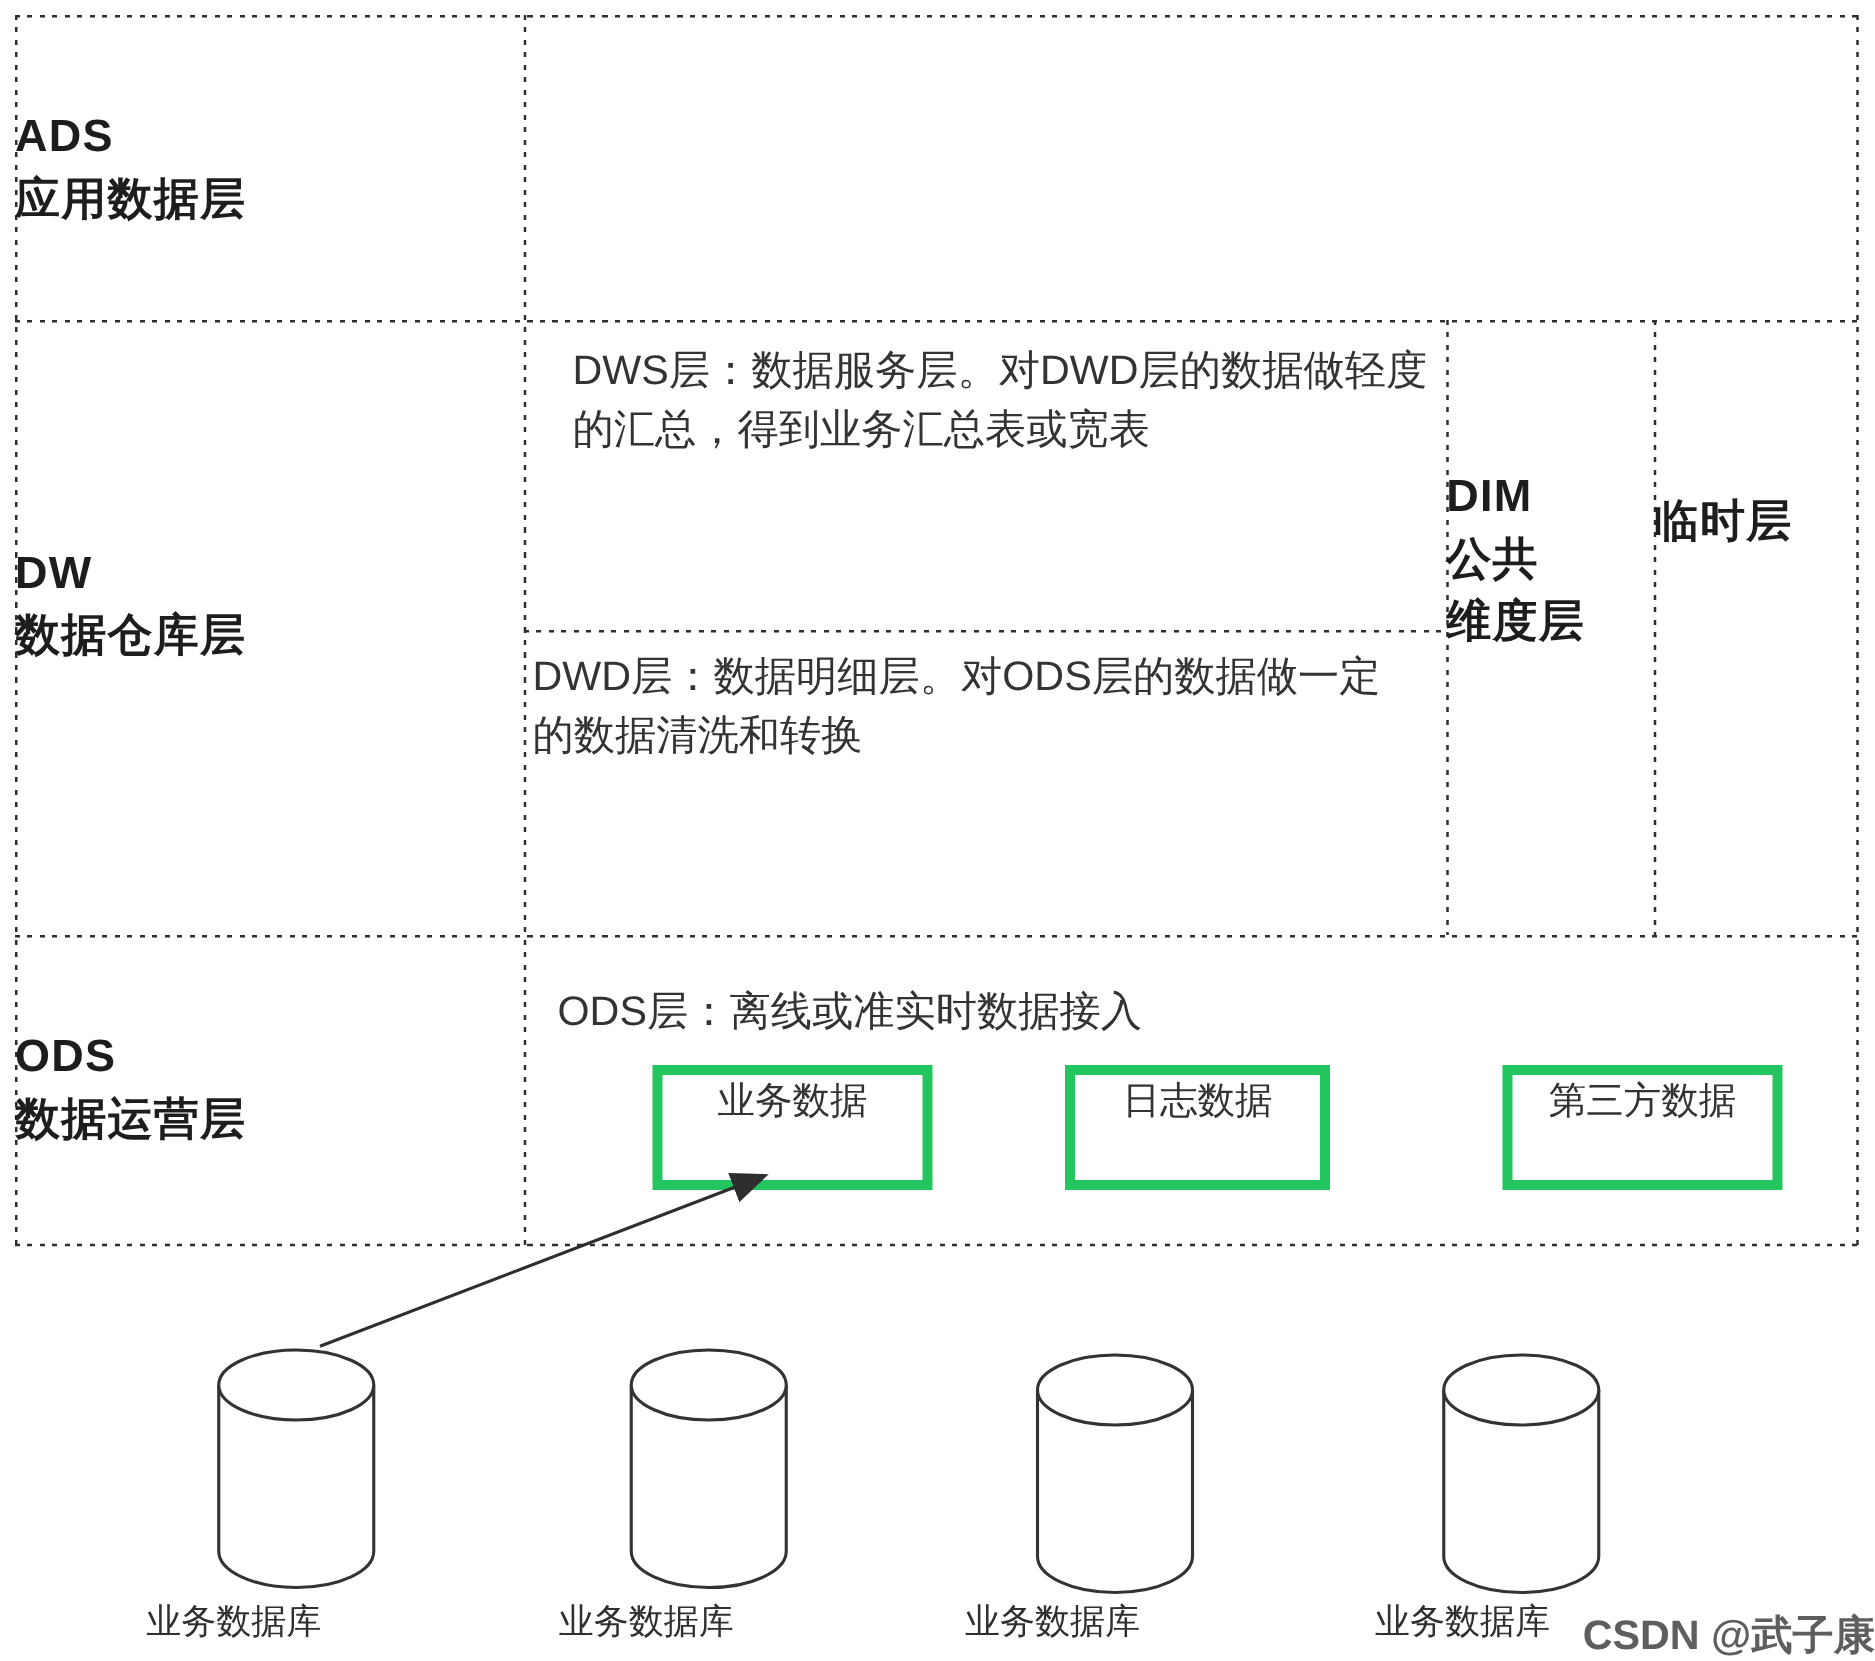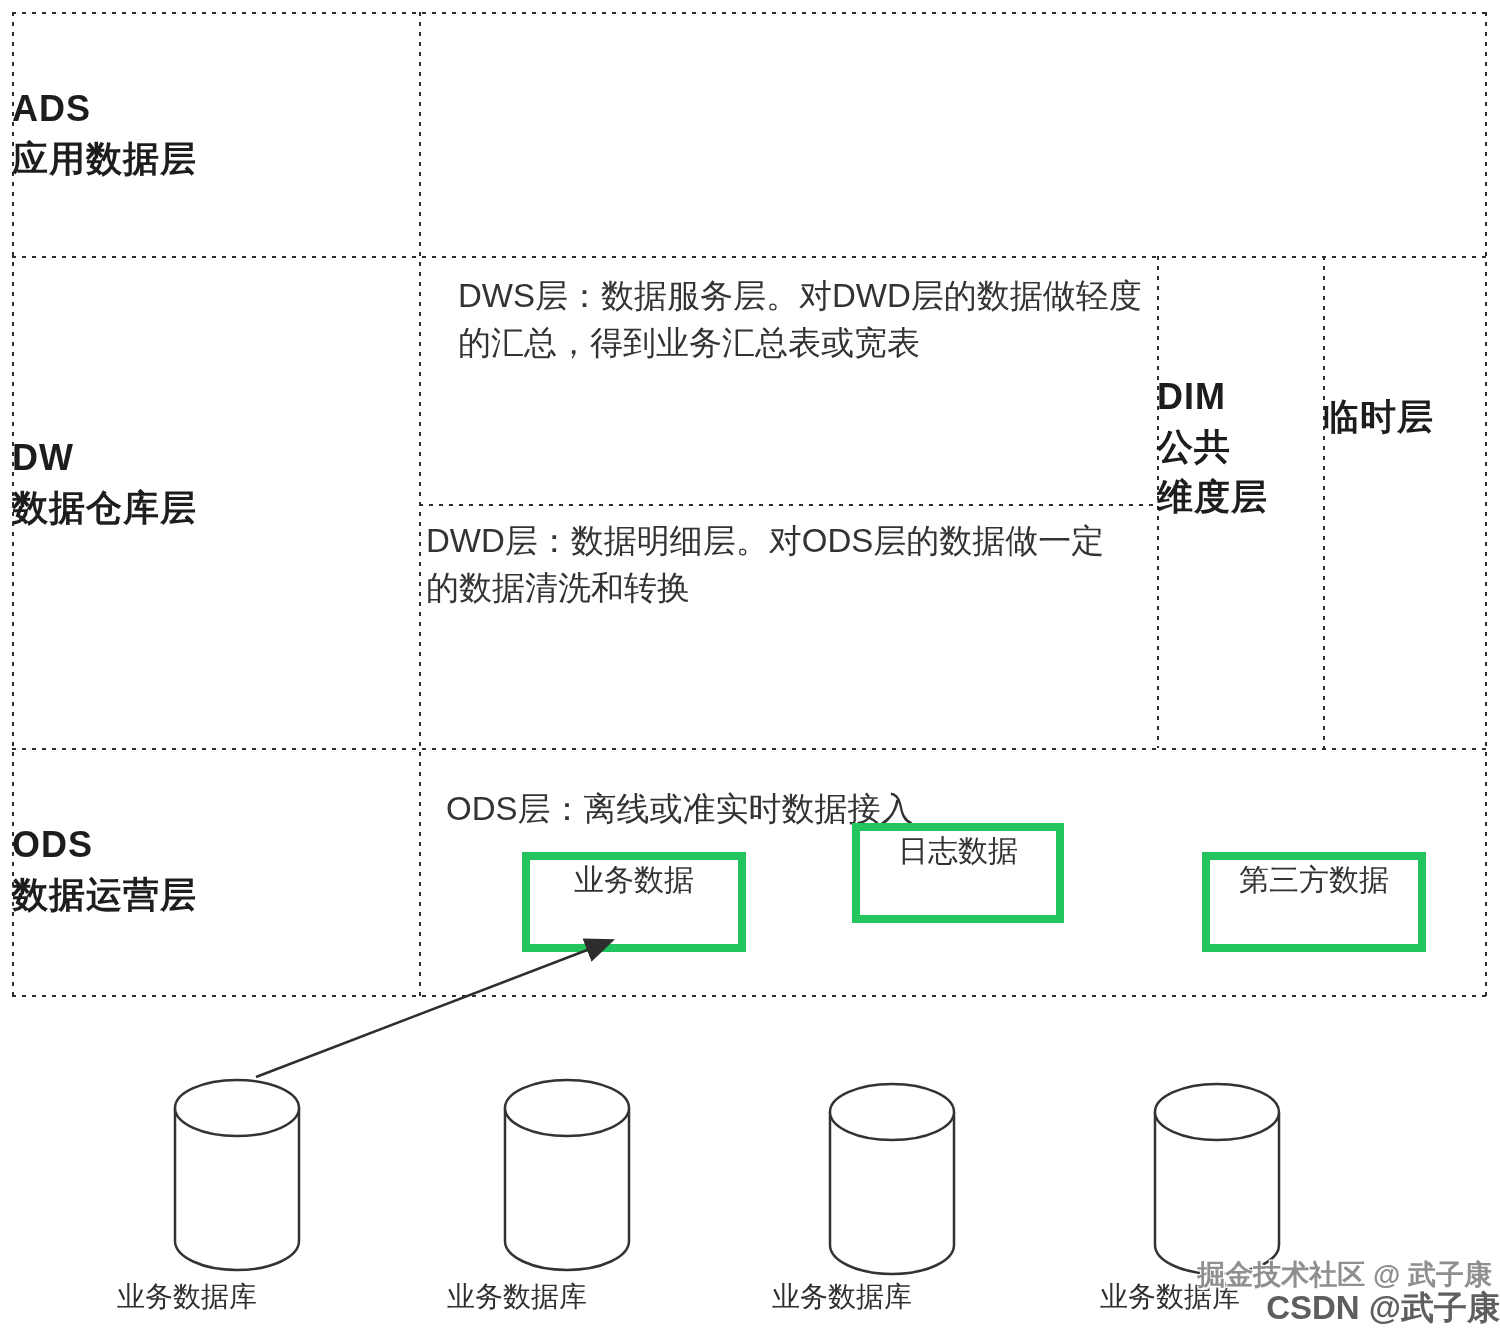--- a/index.html
+++ b/index.html
@@ -64,21 +64,21 @@
     <div>临时层</div>
   </div>
 
   <div class="desc" style="left:426px;top:272px;width:685px;margin-left:32px;">DWS层：数据服务层。对DWD层的数据做轻度的汇总，得到业务汇总表或宽表</div>
   <div class="desc" style="left:426px;top:517px;width:685px;">DWD层：数据明细层。对ODS层的数据做一定的数据清洗和转换</div>
   <div class="desc" style="left:446px;top:785px;width:900px;">ODS层：离线或准实时数据接入</div>
 
   <div class="src-box" style="left:522px;top:852px;width:208px;height:84px;">
     <span>业务数据</span>
   </div>
-  <div class="src-box" style="left:852px;top:823px;width:196px;height:84px;">
+  <div class="src-box" style="left:852px;top:852px;width:196px;height:84px;">
     <span>日志数据</span>
   </div>
   <div class="src-box" style="left:1202px;top:852px;width:208px;height:84px;">
     <span>第三方数据</span>
   </div>
 
   <svg style="position:absolute;left:0;top:0;pointer-events:none;" width="1500" height="1329">
     <defs>
       <marker id="ah" markerWidth="12" markerHeight="10" refX="9" refY="5" orient="auto">
         <polygon points="0,0 12,5 0,10" fill="#2e2e2e"></polygon>
@@ -110,16 +110,15 @@
       <path d="M 3 30 L 3 163 A 62 29 0 0 0 127 163 L 127 30" fill="#fff" stroke="#333" stroke-width="2.5"></path>
       <ellipse cx="65" cy="30" rx="62" ry="28" fill="#fff" stroke="#333" stroke-width="2.5"></ellipse>
     </svg>
   </div>
 
   <div class="db-label" style="left:117px;top:1278px;">业务数据库</div>
   <div class="db-label" style="left:447px;top:1278px;">业务数据库</div>
   <div class="db-label" style="left:772px;top:1278px;">业务数据库</div>
   <div class="db-label" style="left:1100px;top:1278px;">业务数据库</div>
 
-  <div class="wm wm-juejin" style="right:8px;top:1256px;">掘金技术社区 @ 武子康</div>
   <div class="wm wm-csdn" style="right:0px;top:1286px;">CSDN @武子康</div>
 
 </div>
 
 </body></html>

